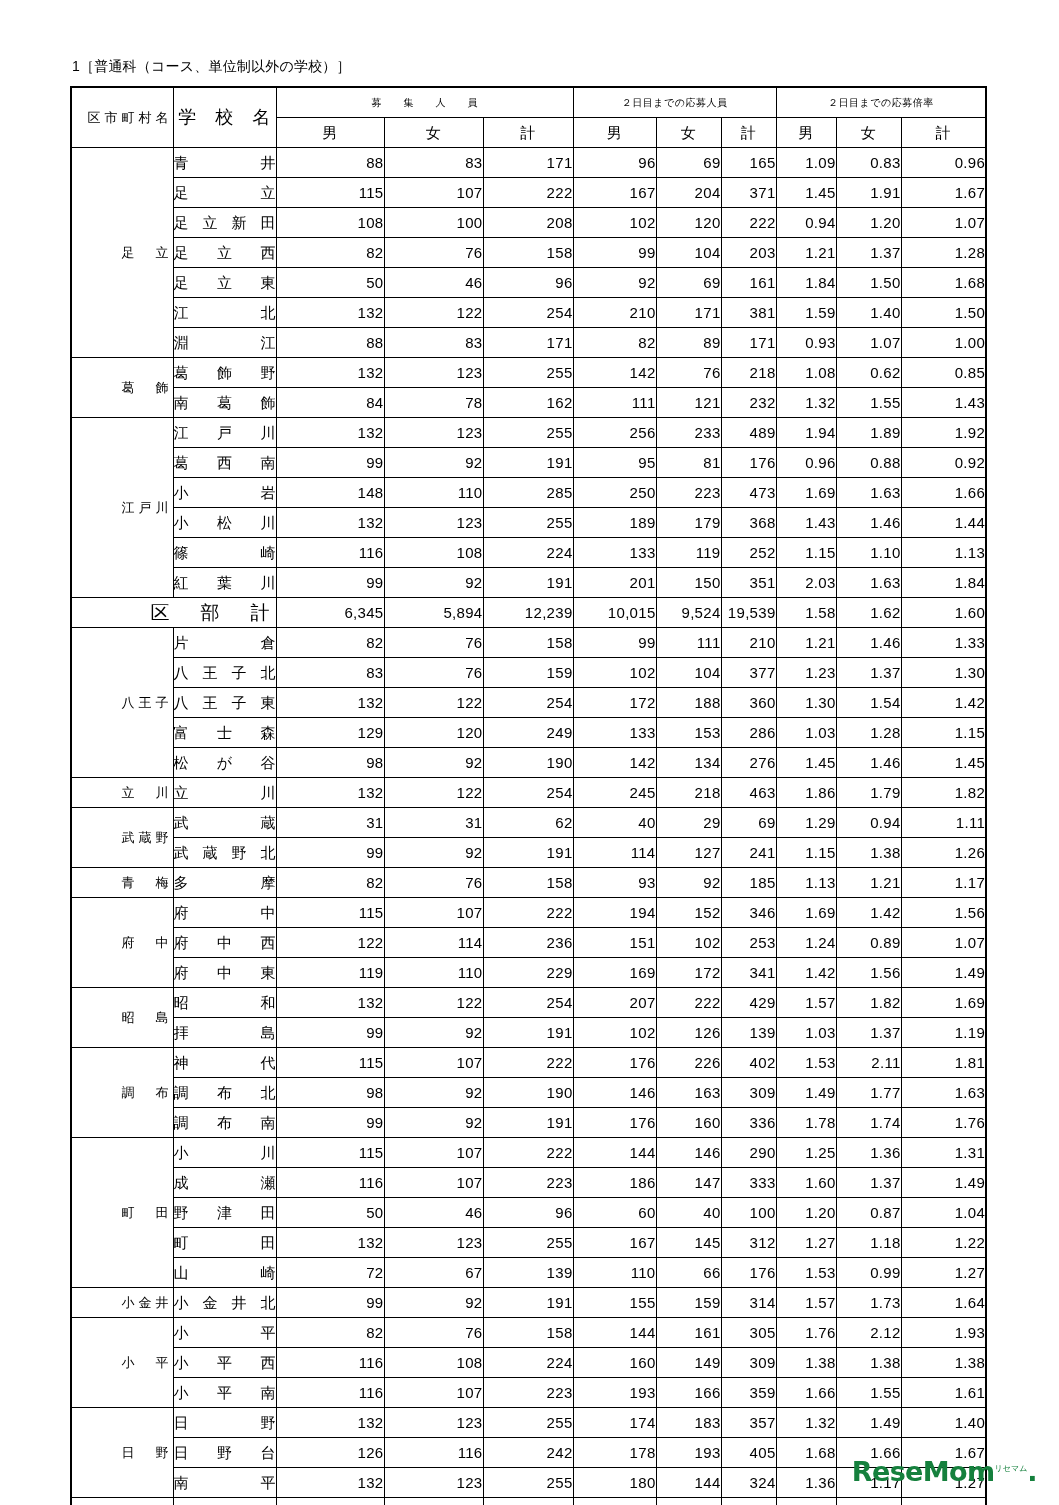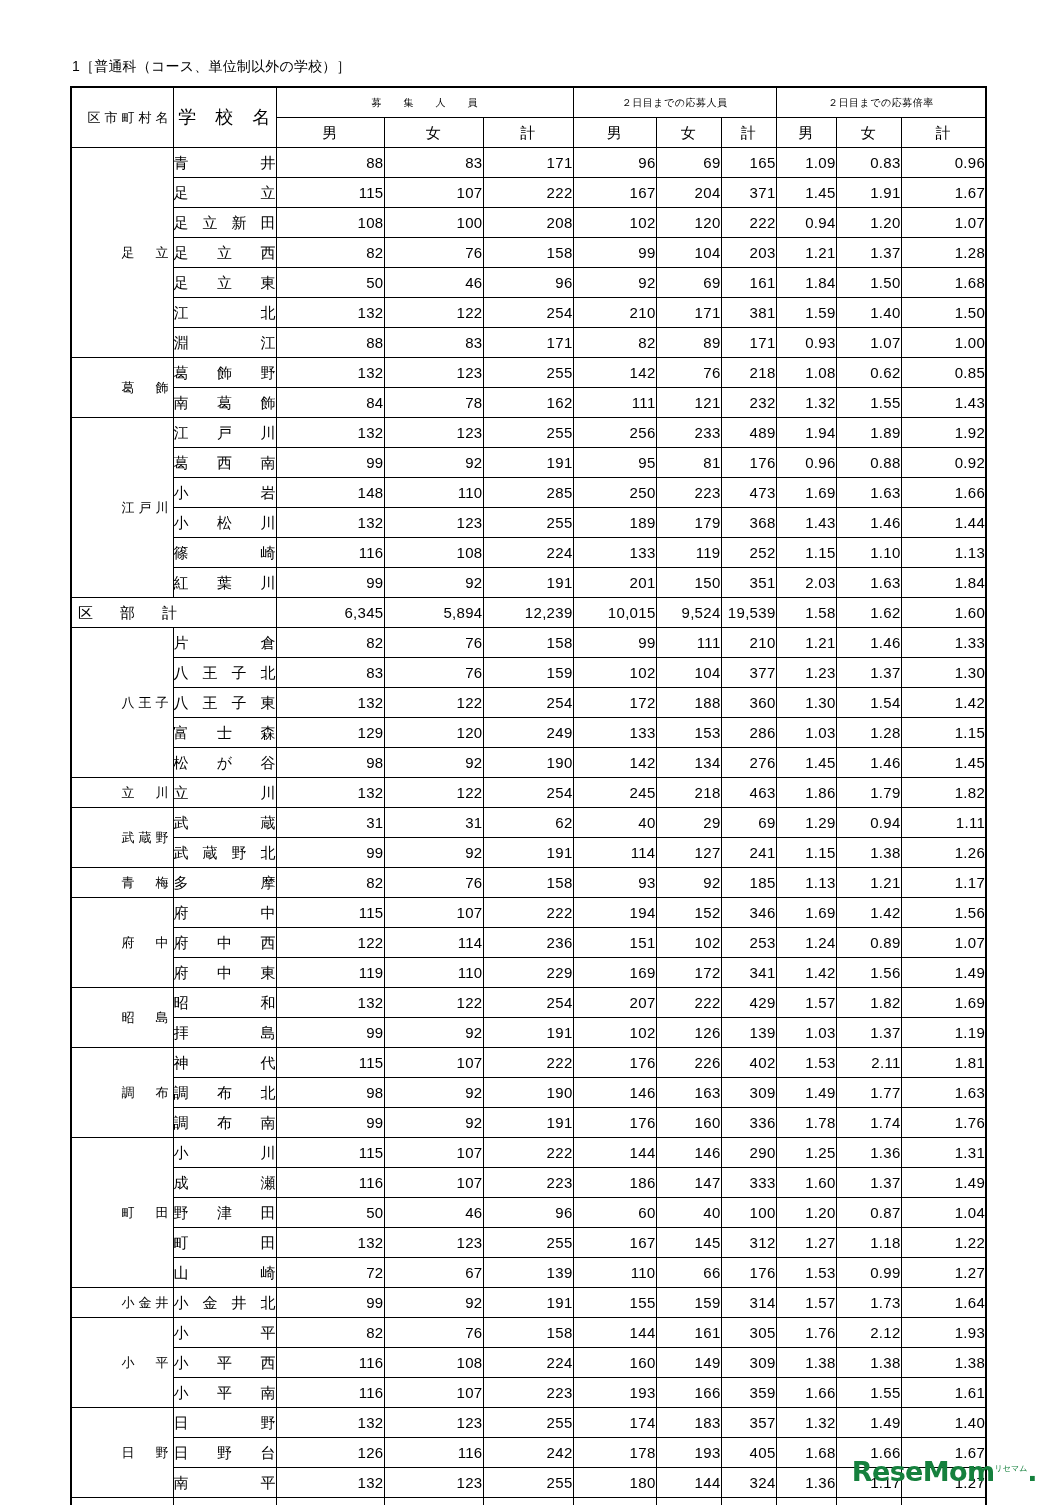--- a/index.html
+++ b/index.html
@@ -70,22 +70,22 @@
   }
 
   td.num{
     text-align:right;
     padding-right:9px;
     font-size:15px;
     vertical-align:middle;
     letter-spacing:0.3px;
   }
   td.total-label{
-    text-align:left;
-    font-size:15px;
+    text-align:right;
+    font-size:19px;
     letter-spacing:6px;
     text-indent:6px;
   }
 
   
   td.sep-l{border-left:2px solid #000;}
 
   .wm{
     position:absolute;right:22px;bottom:18px;
     font-size:27px;font-weight:bold;

